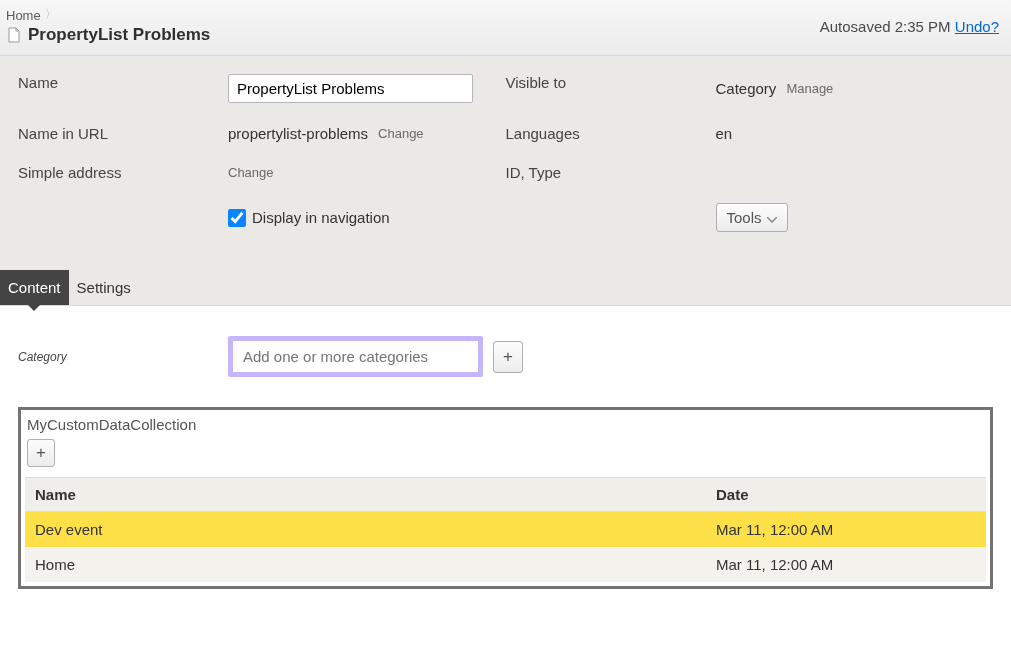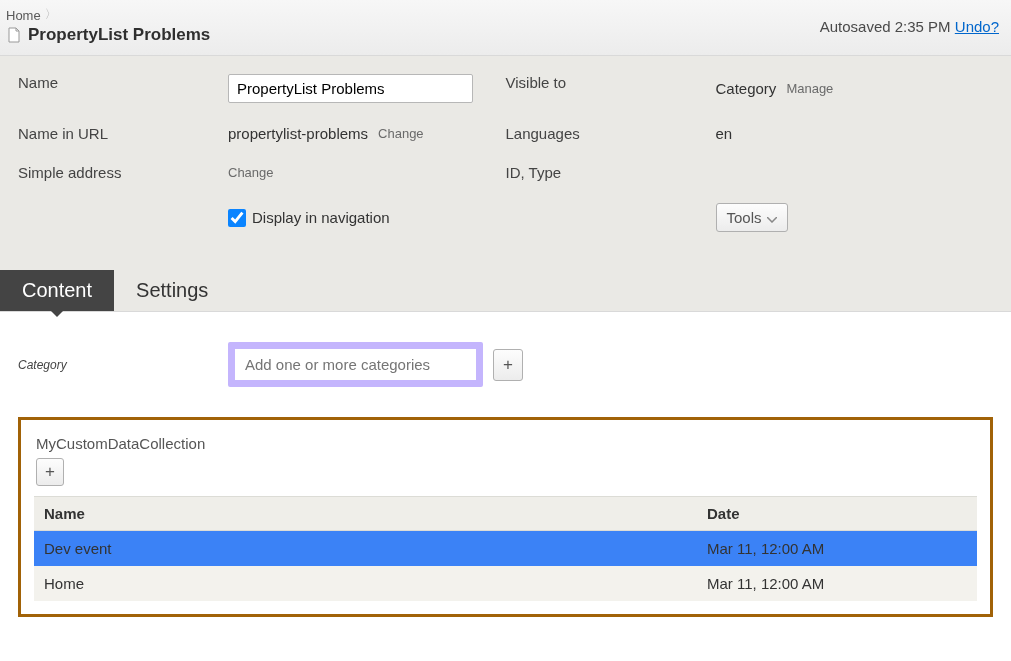--- a/index.html
+++ b/index.html
@@ -116,22 +116,22 @@
     }
 
     
     .tabs {
       background: #eae9e5;
       display: flex;
       gap: 0;
       border-bottom: 1px solid #d9d9d9;
     }
     .tab {
-      padding: 9px 22px;
-      font-size: 20px;
+      padding: 9px 8px;
+      font-size: 15px;
       cursor: pointer;
     }
     .tab.active {
       background: #444;
       color: #fff;
       position: relative;
     }
     .tab.active::after {
       content: '';
       position: absolute;
@@ -155,21 +155,21 @@
       margin-bottom: 30px;
     }
     .cat-label {
       width: 210px;
       font-size: 12px;
       color: #444;
       font-style: italic;
     }
     .placeholder-input {
       padding: 7px 10px;
-      border: 7px solid #c4b5fd;
+      border: 5px solid #c4b5fd;
       border-radius: 2px;
       font-size: 15px;
       width: 255px;
       color: #4d7c0f;
       background: #fff;
     }
     .plus-btn {
       width: 30px; height: 32px;
       border: 1px solid #b0b0b0;
       border-radius: 3px;
@@ -178,22 +178,22 @@
       color: #555;
       cursor: pointer;
       display: inline-flex;
       align-items: center;
       justify-content: center;
       margin-left: 10px;
     }
 
     
     .collection-wrap {
-      border: 3px solid #a16207;
-      padding: 13px;
+      border: 3px solid #737373;
+      padding: 4px;
     }
     .collection-title {
       font-size: 15px;
       color: #555;
       padding: 2px 0 6px 2px;
     }
     .plus-small {
       width: 28px; height: 28px;
       border: 1px solid #b0b0b0;
       border-radius: 3px;
@@ -218,21 +218,21 @@
       padding: 8px 10px;
       font-size: 15px;
       font-weight: bold;
       color: #333;
     }
     table.data td {
       padding: 9px 10px;
       font-size: 15px;
       color: #333;
     }
-    table.data tr.odd td { background: #3b82f6; }
+    table.data tr.odd td { background: #fde047; }
     table.data tr.even td { background: #f3f2ed; }
     table.data th:nth-child(2),
     table.data td:nth-child(2) { width: 280px; }
   </style>
 </head>
 <body>
 
 <div class="header">
   <div class="breadcrumb">
     <span>Home</span>

